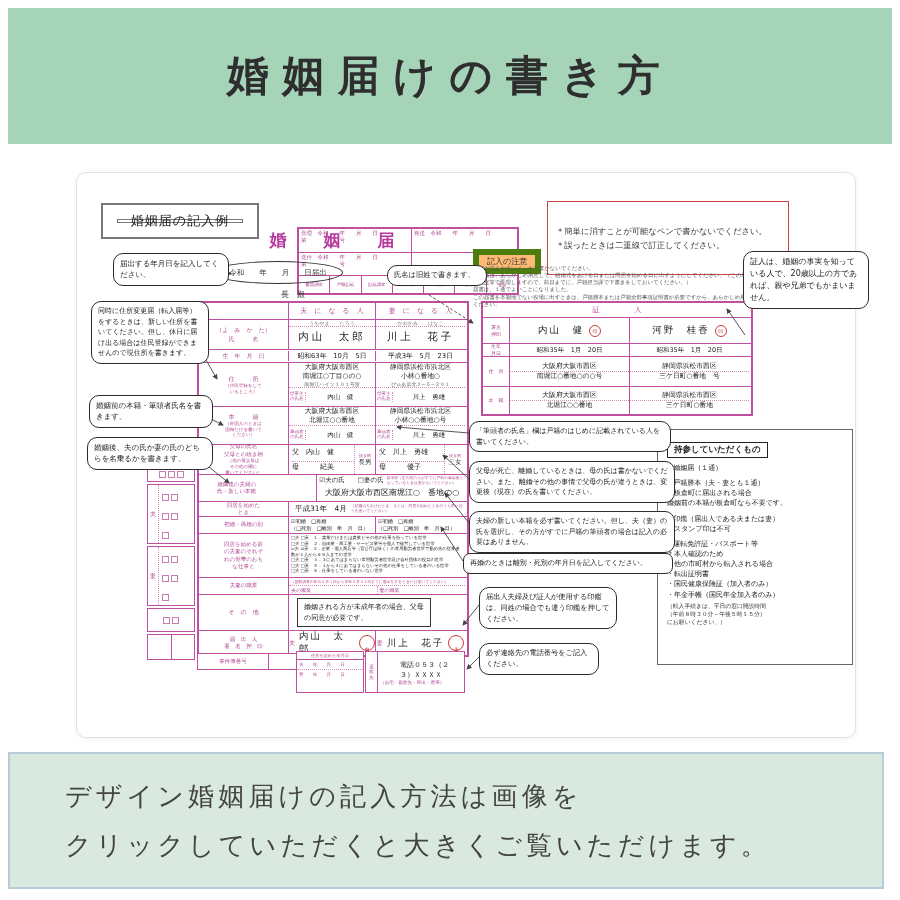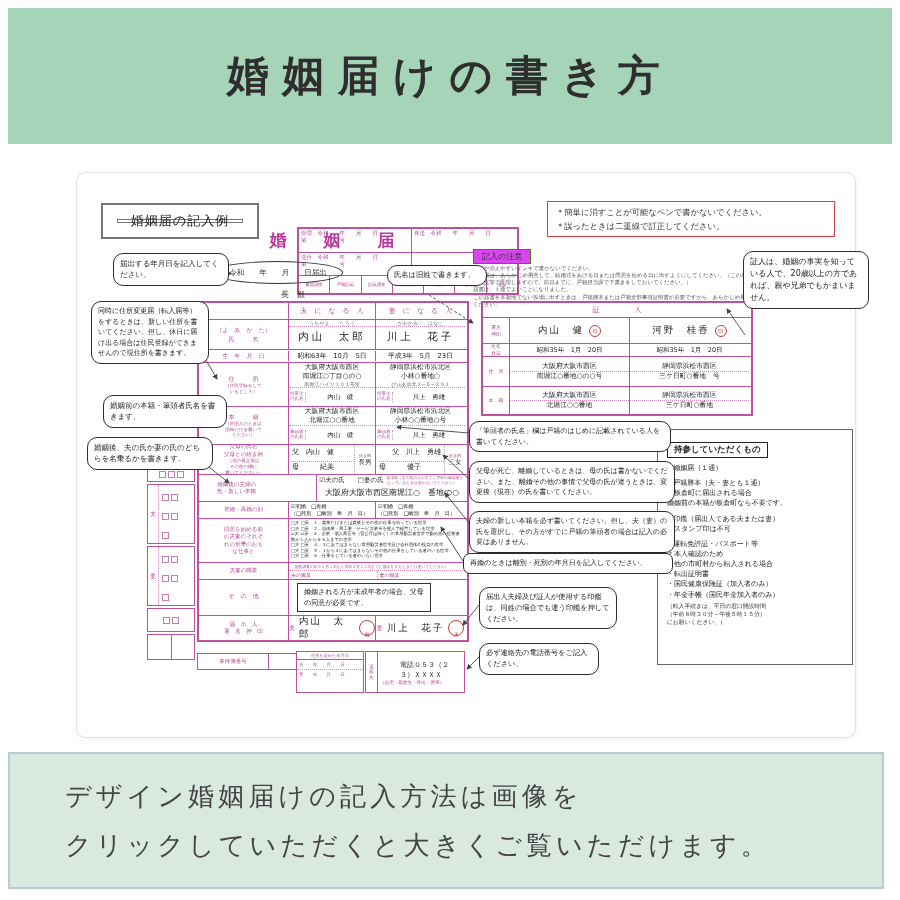--- a/index.html
+++ b/index.html
@@ -80,37 +80,37 @@
       <div class="fc first" style="flex:1;font-size:4.4px;color:#b04a92;display:flex;align-items:center;justify-content:center;">書類調査</div>
       <div class="fc" style="flex:1;font-size:4.4px;color:#b04a92;display:flex;align-items:center;justify-content:center;">戸籍記載</div>
       <div class="fc" style="flex:1;font-size:4.4px;color:#b04a92;display:flex;align-items:center;justify-content:center;">記載調査</div>
       <div class="fc" style="flex:1;font-size:4.4px;color:#b04a92;display:flex;align-items:center;justify-content:center;">調査票</div>
       <div class="fc" style="flex:1;font-size:4.4px;color:#b04a92;display:flex;align-items:center;justify-content:center;">附票</div>
       <div class="fc" style="flex:1;font-size:4.4px;color:#b04a92;display:flex;align-items:center;justify-content:center;">住民票</div>
       <div class="fc" style="flex:1;font-size:4.4px;color:#b04a92;display:flex;align-items:center;justify-content:center;">通知</div>
     </div>
   </div>
 
-  <div class="abs" style="left:470px;top:28px;width:288px;border:1.5px solid #cc4444;padding:3px 8px;z-index:3;background:#fff">
+  <div class="abs" style="left:470px;top:28px;width:242px;border:1.5px solid #cc4444;padding:22px 8px;z-index:3;background:#fff">
     <div style="font-size:8.3px;color:#333;line-height:1.7;">＊簡単に消すことが可能なペンで書かないでください。</div>
     <div style="font-size:8.3px;color:#333;line-height:1.7;">＊誤ったときは二重線で訂正してください。</div>
   </div>
 
-  <div class="abs" style="left:396px;top:76px;border:1px solid #4d7c0f;padding:1px 8px;font-size:8px;color:#333;z-index:3;background:#d946ef">記入の注意</div>
+  <div class="abs" style="left:396px;top:76px;border:6px solid #4d7c0f;padding:1px 8px;font-size:8px;color:#333;z-index:3;background:#fdba74">記入の注意</div>
   <div class="abs pre" style="left:396px;top:92px;width:290px;font-size:5.4px;color:#555;line-height:1.32;z-index:3">鉛筆や消えやすいインキで書かないでください。
 この届は、あらかじめ用意して、結婚式をあげる日または同居を始める日に出すようにしてください。（この場合、警備員室等で受理しますので、前日までに、戸籍担当課で下書きをしておいてください。）
 届書は、１通でよいことになりました。
 この届書を本籍地でない役場に出すときは、戸籍謄本または戸籍全部事項証明書が必要ですから、あらかじめ用意してください。</div>
 
   <div class="bubble pre" style="left:666px;top:78px;width:112px;font-size:8px;">証人は、婚姻の事実を知っている人で、20歳以上の方であれば、親や兄弟でもかまいません。</div>
 
   <div class="bubble" style="left:36px;top:80px;width:102px;">届出する年月日を記入してください。</div>
   <div class="bubble" style="left:310px;top:92px;width:86px;font-size:7.3px;">氏名は旧姓で書きます。</div>
   <div class="bubble" style="left:14px;top:128px;width:104px;font-size:7px;">同時に住所変更届（転入届等）をするときは、新しい住所を書いてください。但し、休日に届け出る場合は住民登録ができませんので現住所を書きます。</div>
-  <div class="bubble" style="left:26px;top:222px;width:110px;">婚姻前の本籍・筆頭者氏名を書きます。</div>
+  <div class="bubble" style="left:12px;top:222px;width:110px;">婚姻前の本籍・筆頭者氏名を書きます。</div>
   <div class="bubble" style="left:10px;top:264px;width:112px;">婚姻後、夫の氏か妻の氏のどちらを名乗るかを書きます。</div>
 
   <div class="bubble" style="left:392px;top:248px;width:188px;font-size:7px;">「筆頭者の氏名」欄は戸籍のはじめに記載されている人を書いてください。</div>
   <div class="bubble" style="left:392px;top:288px;width:192px;font-size:7px;font-family:Liberation Mono, monospace;">父母が死亡、離婚しているときは、母の氏は書かないでください。また、離婚その他の事情で父母の氏が違うときは、変更後（現在）の氏を書いてください。</div>
   <div class="bubble" style="left:392px;top:338px;width:192px;font-size:7px;">夫婦の新しい本籍を必ず書いてください。但し、夫（妻）の氏を選択し、その方がすでに戸籍の筆頭者の場合は記入の必要はありません。</div>
   <div class="bubble" style="left:402px;top:414px;width:124px;font-size:7.2px;">届出人夫婦及び証人が使用する印鑑は、同姓の場合でも違う印鑑を押してください。</div>
   <div class="bubble" style="left:386px;top:380px;width:196px;font-size:7px;border-radius:7px;">再婚のときは離別・死別の年月日を記入してください。</div>
   <div class="bubble" style="left:402px;top:470px;width:106px;font-size:7.2px;">必ず連絡先の電話番号をご記入ください。</div>
 
   <div class="abs" style="left:70px;top:293px;width:48px;z-index:2">
@@ -232,21 +232,21 @@
           <div style="font-size:7px;">父　内山　健</div>
           <div style="font-size:7px;border-top:1px dotted #d48ebc;">母　　　紀美</div>
         </div>
         <div style="width:20px;border-left:1px dotted #d48ebc;display:flex;flex-direction:column;align-items:center;justify-content:center;">
           <div style="font-size:4px;color:#b04a92;">続き柄</div>
           <div style="font-size:6.5px;">長男</div>
         </div>
       </div>
       <div class="fc" style="width:90px;display:flex;">
         <div style="flex:1;display:flex;flex-direction:column;justify-content:space-around;padding-left:3px;">
-          <div style="font-size:7px;margin-left:13px;">父　川上　勇雄</div>
+          <div style="font-size:7px;">父　川上　勇雄</div>
           <div style="font-size:7px;border-top:1px dotted #d48ebc;">母　　　優子</div>
         </div>
         <div style="width:20px;border-left:1px dotted #d48ebc;display:flex;flex-direction:column;align-items:center;justify-content:center;">
           <div style="font-size:4px;color:#b04a92;">続き柄</div>
           <div style="font-size:6.5px;">三女</div>
         </div>
       </div>
     </div>
 
     <div class="fr" style="height:27px;">
@@ -254,20 +254,28 @@
 氏・新しい本籍</div>
       <div class="fc" style="width:177px;padding:1px 2px;margin-left:42px;">
         <div style="display:flex;align-items:center;gap:3px;">
           <span style="font-size:6.5px;">☑夫の氏　　□妻の氏</span>
           <span style="font-size:3.8px;color:#b04a92;flex:1;line-height:1.2;">新本籍（左の氏の人がすでに戸籍の筆頭者となっているときは書かないでください）</span>
         </div>
         <div style="font-size:8px;text-align:center;margin-top:2px;">大阪府大阪市西区南堀江○　番地の○</div>
       </div>
     </div>
 
+    <div class="fr" style="height:15px;">
+      <div class="fc first flabel" style="width:89px;font-size:5.5px;">同居を始めた
+とき</div>
+      <div class="fc" style="width:177px;display:flex;align-items:center;">
+        <span style="font-size:7.5px;padding-left:6px;">平成31年　4月</span>
+        <span style="font-size:3.8px;color:#b04a92;flex:1;padding-left:4px;line-height:1.2;">（結婚式をあげたとき、または、同居を始めたときのうち早いほうを書いてください）</span>
+      </div>
+    </div>
 
     <div class="fr" style="height:17px;">
       <div class="fc first flabel" style="width:89px;font-size:5.5px;">初婚・再婚の別</div>
       <div class="fc pre" style="width:87px;font-size:5.2px;padding:1px 2px;line-height:1.35;">☑初婚　□再婚
 （□死別　□離別　年　月　日）</div>
       <div class="fc pre" style="width:90px;font-size:5.2px;padding:1px 2px;line-height:1.35;">☑初婚　□再婚
 （□死別　□離別　年　月　日）</div>
     </div>
 
     <div class="fr" style="height:44px;">
@@ -289,21 +297,21 @@
       <div class="fc first flabel" style="width:89px;font-size:5.5px;">夫妻の職業</div>
       <div class="fc" style="width:177px;">
         <div style="font-size:3.8px;color:#b04a92;padding:1px 2px;">（国勢調査の年の４月１日から翌年３月３１日までに届出をするときだけ書いてください）</div>
         <div style="display:flex;border-top:1px dotted #d48ebc;">
           <div style="flex:1;font-size:5px;color:#b04a92;padding:1px 2px;border-right:1px dotted #d48ebc;">夫の職業</div>
           <div style="flex:1;font-size:5px;color:#b04a92;padding:1px 2px;">妻の職業</div>
         </div>
       </div>
     </div>
 
-    <div class="fr" style="height:36px;font-family:Liberation Mono, monospace;">
+    <div class="fr" style="height:36px;">
       <div class="fc first flabel" style="width:89px;">そ　の　他</div>
       <div class="fc" style="width:177px;display:flex;align-items:center;">
         <div style="border:1.5px solid #333;margin-left:8px;padding:3px 6px;font-size:7px;width:120px;line-height:1.5;background:#fff;">婚姻される方が未成年者の場合、父母の同意が必要です。</div>
       </div>
     </div>
 
     <div class="fr" style="height:25px;">
       <div class="fc first flabel" style="width:89px;font-size:5.5px;">届　出　人
 署　名　押　印</div>
       <div class="fc" style="width:87px;display:flex;align-items:center;justify-content:center;gap:4px;">

